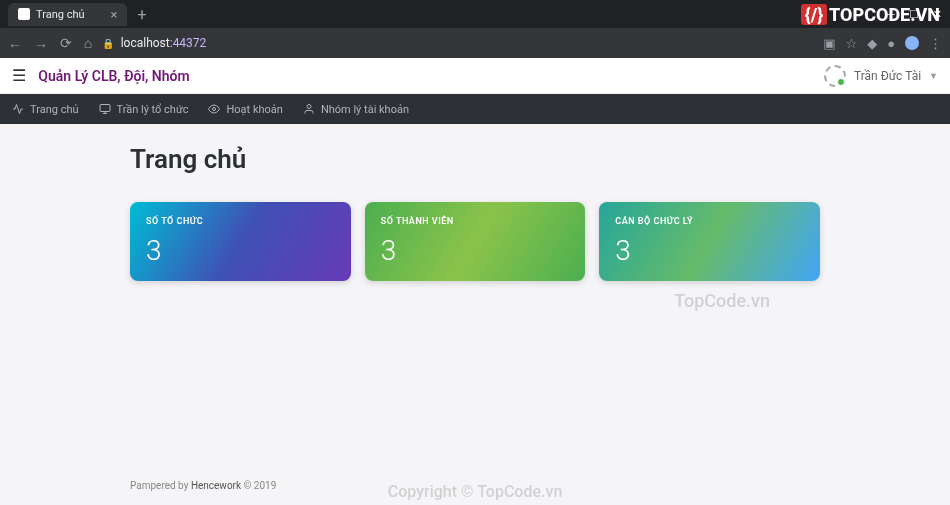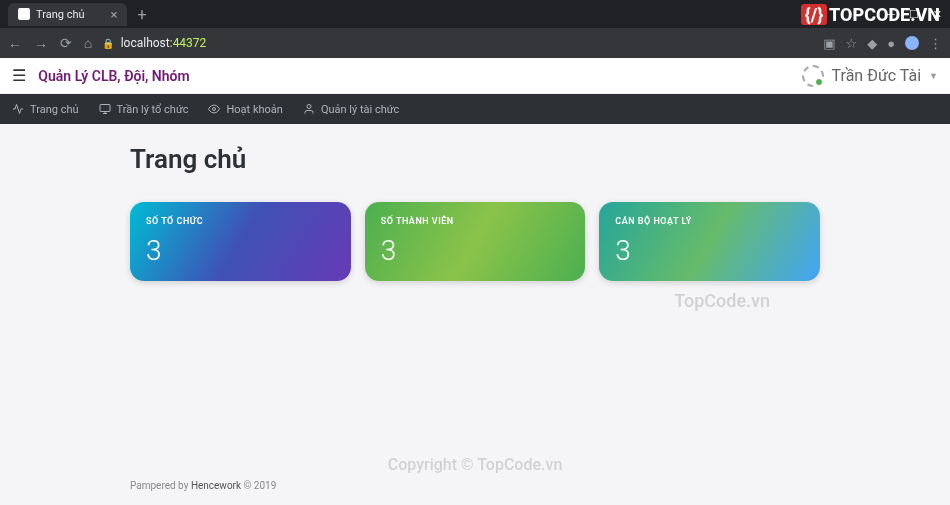--- a/index.html
+++ b/index.html
@@ -14,63 +14,63 @@
 .new-tab { color: #9aa0a6; padding: 0 10px; font-size: 16px; cursor: pointer; }
 .window-controls { margin-left: auto; display: flex; gap: 14px; color: #e8eaed; font-size: 11px; }
 .window-controls span { cursor: pointer; }
 
 .addr-bar { display: flex; align-items: center; height: 30px; padding: 0 8px; gap: 10px; background: #35363a; }
 .nav-arrows { display: flex; gap: 12px; color: #9aa0a6; font-size: 14px; }
 .nav-arrows span { cursor: pointer; }
 .url-box { flex: 1; display: flex; align-items: center; gap: 6px; color: #e8eaed; font-size: 12px; }
 .lock { font-size: 10px; color: #9aa0a6; }
 .url-host { color: #e8eaed; }
-.url-port { color: #bef264; }
+.url-port { color: #c4b5fd; }
 .addr-right { display: flex; gap: 10px; color: #9aa0a6; align-items: center; }
 .addr-right span { cursor: pointer; font-size: 13px; }
 .avatar-small { width: 14px; height: 14px; border-radius: 50%; background: #8ab4f8; }
 
 
 .brand-logo { position: absolute; top: 4px; right: 10px; font-weight: 800; font-size: 18px; color: #fff; z-index: 50; display: flex; align-items: center; gap: 2px; }
 .brand-logo .bracket { background: #d32f2f; padding: 0 4px; border-radius: 3px; }
 
 
 .app-header { background: #fff; display: flex; align-items: center; height: 36px; padding: 0 12px; gap: 12px; border-bottom: 1px solid #eee; }
 .menu-toggle { font-size: 16px; cursor: pointer; color: #333; }
 .app-title { font-size: 14px; font-weight: 600; color: #701a75; }
 .header-right { margin-left: auto; display: flex; align-items: center; gap: 8px; }
 .user-avatar { width: 22px; height: 22px; border-radius: 50%; border: 2px dashed #aaa; display: flex; align-items: center; justify-content: center; position: relative; }
 .user-avatar::after { content: ""; position: absolute; width: 6px; height: 6px; background: #4caf50; border-radius: 50%; bottom: -1px; right: -1px; border: 1px solid #fff; }
-.user-name { font-size: 16px; color: #666; }
+.user-name { font-size: 12px; color: #666; }
 .chevron { font-size: 9px; color: #999; }
 
 
 .nav-menu { background: #2d3136; display: flex; align-items: center; height: 30px; padding: 0 12px; gap: 20px; }
 .nav-item { display: flex; align-items: center; gap: 6px; color: #b0b4b9; font-size: 11px; cursor: pointer; }
 .nav-item svg { width: 12px; height: 12px; }
 
 
 .main { padding: 20px 130px; }
 .page-title { font-size: 26px; font-weight: 600; color: #2d3136; margin-bottom: 28px; }
 .cards { display: flex; gap: 14px; }
-.card { flex: 1; border-radius: 14px; padding: 14px 16px; color: #fff; box-shadow: 0 2px 6px rgba(0,0,0,0.15); }
+.card { flex: 1; border-radius: 8px; padding: 14px 16px; color: #fff; box-shadow: 0 2px 6px rgba(0,0,0,0.15); }
 .card-label { font-size: 9px; font-weight: 600; letter-spacing: 0.5px; margin-bottom: 8px; }
 .card-value { font-size: 28px; font-weight: 300; }
 .card-1 { background: linear-gradient(120deg, #00bcd4, #3f51b5, #673ab7); }
 .card-2 { background: linear-gradient(120deg, #4caf50, #8bc34a, #4caf50); }
 .card-3 { background: linear-gradient(120deg, #e91e63, #9c27b0, #ffc107); }
 .card-4 { background: linear-gradient(120deg, #26a69a, #66bb6a, #42a5f5); }
 
 
 .footer { position: absolute; bottom: 14px; left: 130px; font-size: 10px; color: #888; }
 .footer b { color: #555; font-weight: 400; }
 
 
 .wm1 { position: absolute; top: 290px; right: 180px; font-size: 18px; color: rgba(0,0,0,0.15); font-weight: 500; }
-.wm2 { position: absolute; bottom: 31px; left: 50%; transform: translateX(-50%); font-size: 16px; color: rgba(0,0,0,0.15); font-weight: 500; }
+.wm2 { position: absolute; bottom: 4px; left: 50%; transform: translateX(-50%); font-size: 16px; color: rgba(0,0,0,0.15); font-weight: 500; }
 </style>
 </head>
 <body>
 
 <div class="browser-chrome">
   <div class="tab-bar">
     <div class="tab">
       <span class="tab-favicon"></span>
       <span>Trang chủ</span>
       <span class="tab-close">×</span>
@@ -139,37 +139,37 @@
         <path d="M1 12s4-8 11-8 11 8 11 8-4 8-11 8-11-8-11-8z"></path>
         <circle cx="12" cy="12" r="3"></circle>
       </svg>
     <span>Hoạt khoản</span>
   </div>
   <div class="nav-item">
     <svg viewBox="0 0 24 24" fill="none" stroke="currentColor" stroke-width="2">
         <path d="M20 21v-2a4 4 0 0 0-4-4H8a4 4 0 0 0-4 4v2"></path>
         <circle cx="12" cy="7" r="4"></circle>
       </svg>
-    <span>Quản lý tài chức</span>
+    <span>Nhóm lý tài khoản</span>
   </div>
 </div>
 
 <div class="main">
   <h1 class="page-title">Trang chủ</h1>
   <div class="cards">
     <div class="card card-1">
       <div class="card-label">SỐ TỔ CHỨC</div>
       <div class="card-value">3</div>
     </div>
     <div class="card card-2">
       <div class="card-label">SỐ THÀNH VIÊN</div>
       <div class="card-value">3</div>
     </div>
     <div class="card card-4">
-      <div class="card-label">CÁN BỘ HOẠT LÝ</div>
+      <div class="card-label">CÁN BỘ CHỨC LÝ</div>
       <div class="card-value">3</div>
     </div>
   </div>
 </div>
 
 <div class="footer">
   <span>Pampered by </span><b>Hencework</b><span> © 2019</span>
 </div>
 
 <div class="wm1">TopCode.vn</div>

